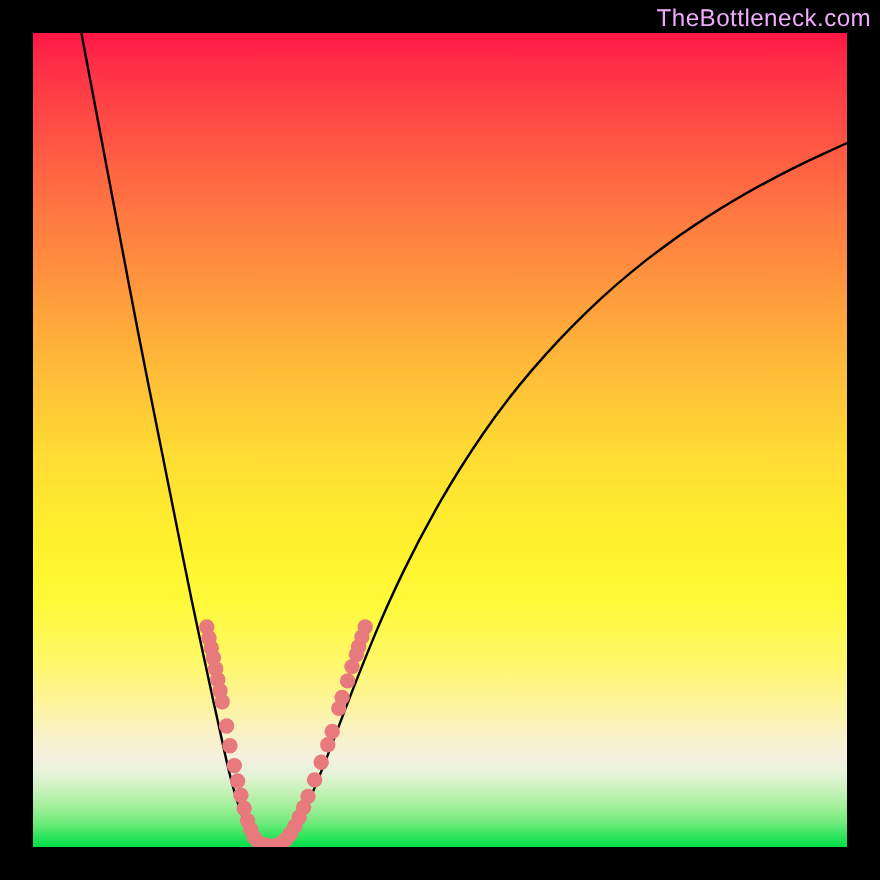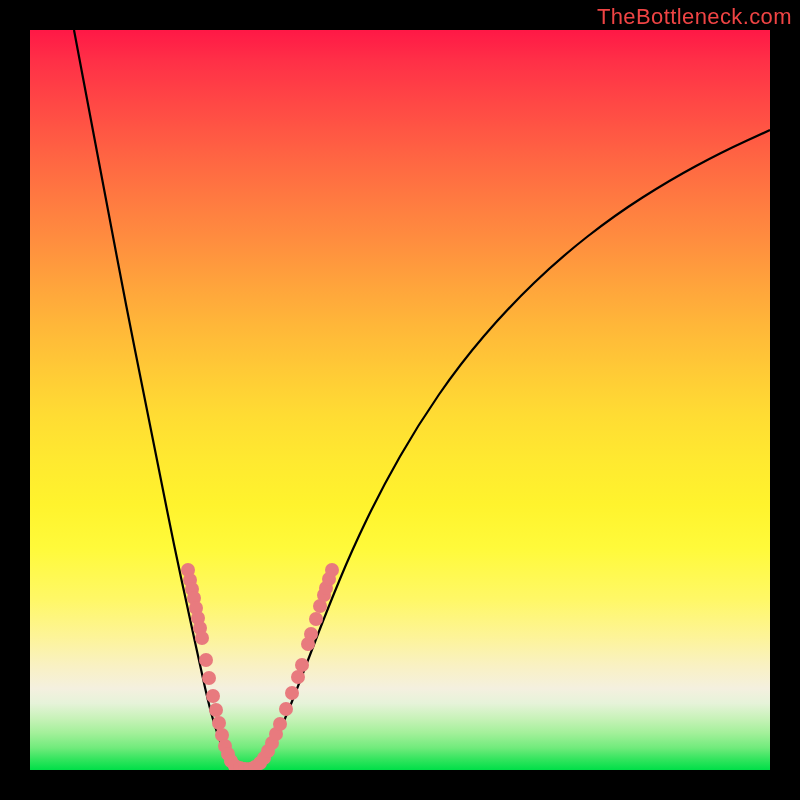--- a/index.html
+++ b/index.html
@@ -49,21 +49,21 @@
       #a3f09a 95%,
       #71eb7c 97%,
       #35e55f 98.5%,
       #00df48 100%
     );
   }
   .watermark {
     position: absolute;
     top: 4px;
     right: 8px;
-    color: #ef4444;
+    color: #f0abfc;
     font-size: 22px;
     font-weight: 500;
     letter-spacing: 0.4px;
     z-index: 20;
     user-select: none;
   }
   svg.curve {
     position: absolute;
     left: 0;
     top: 0;

